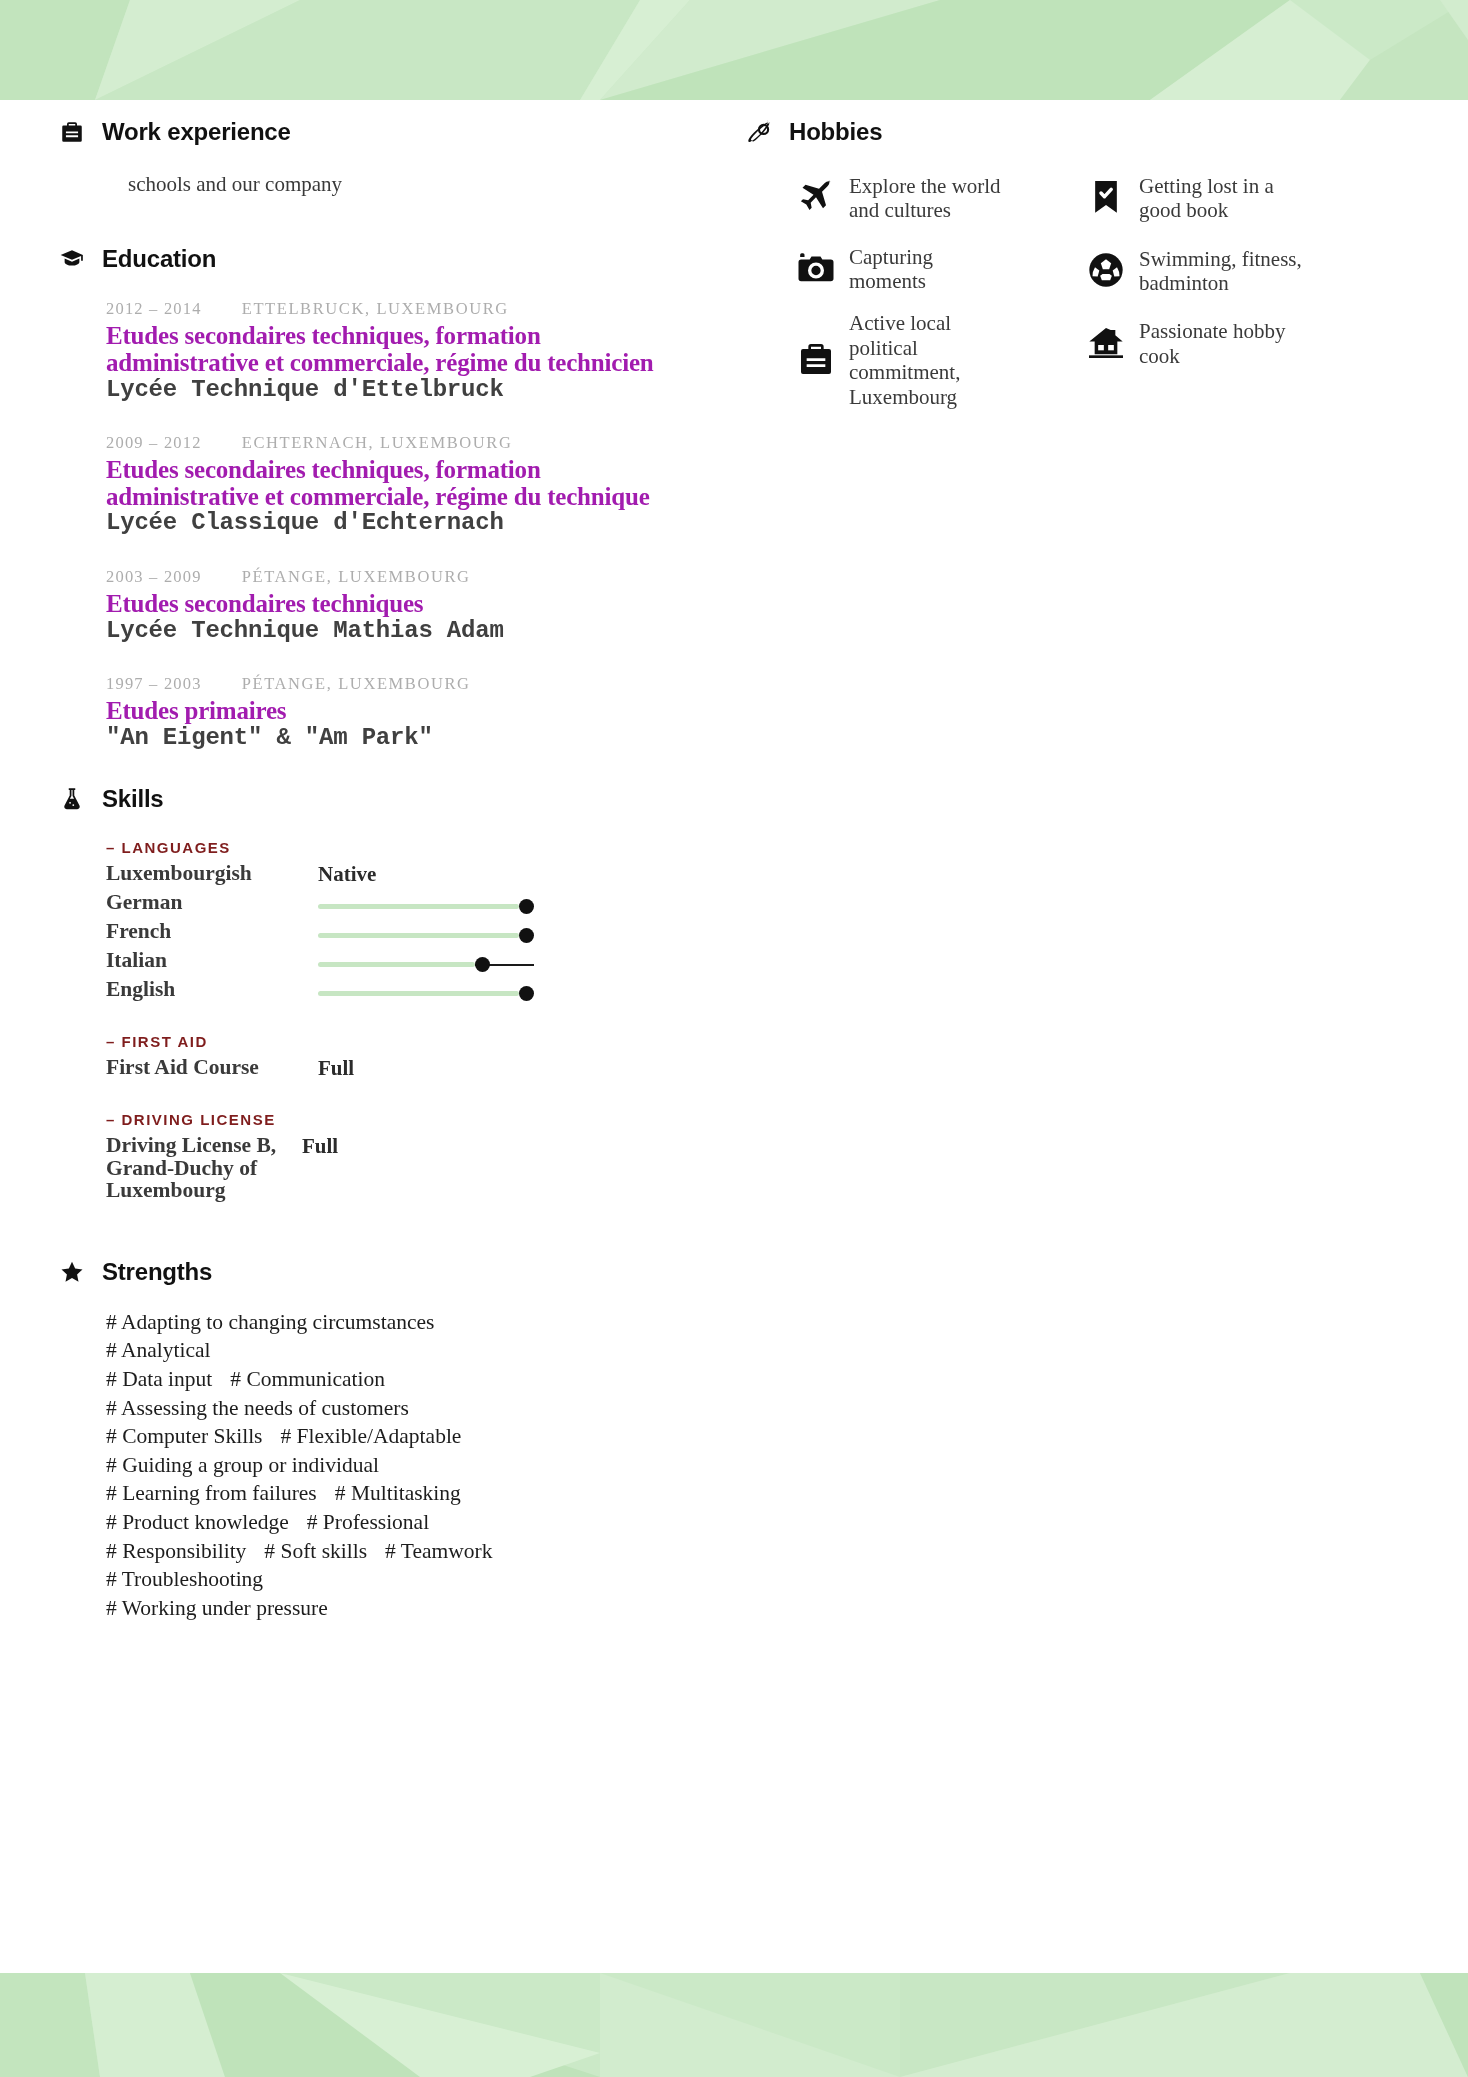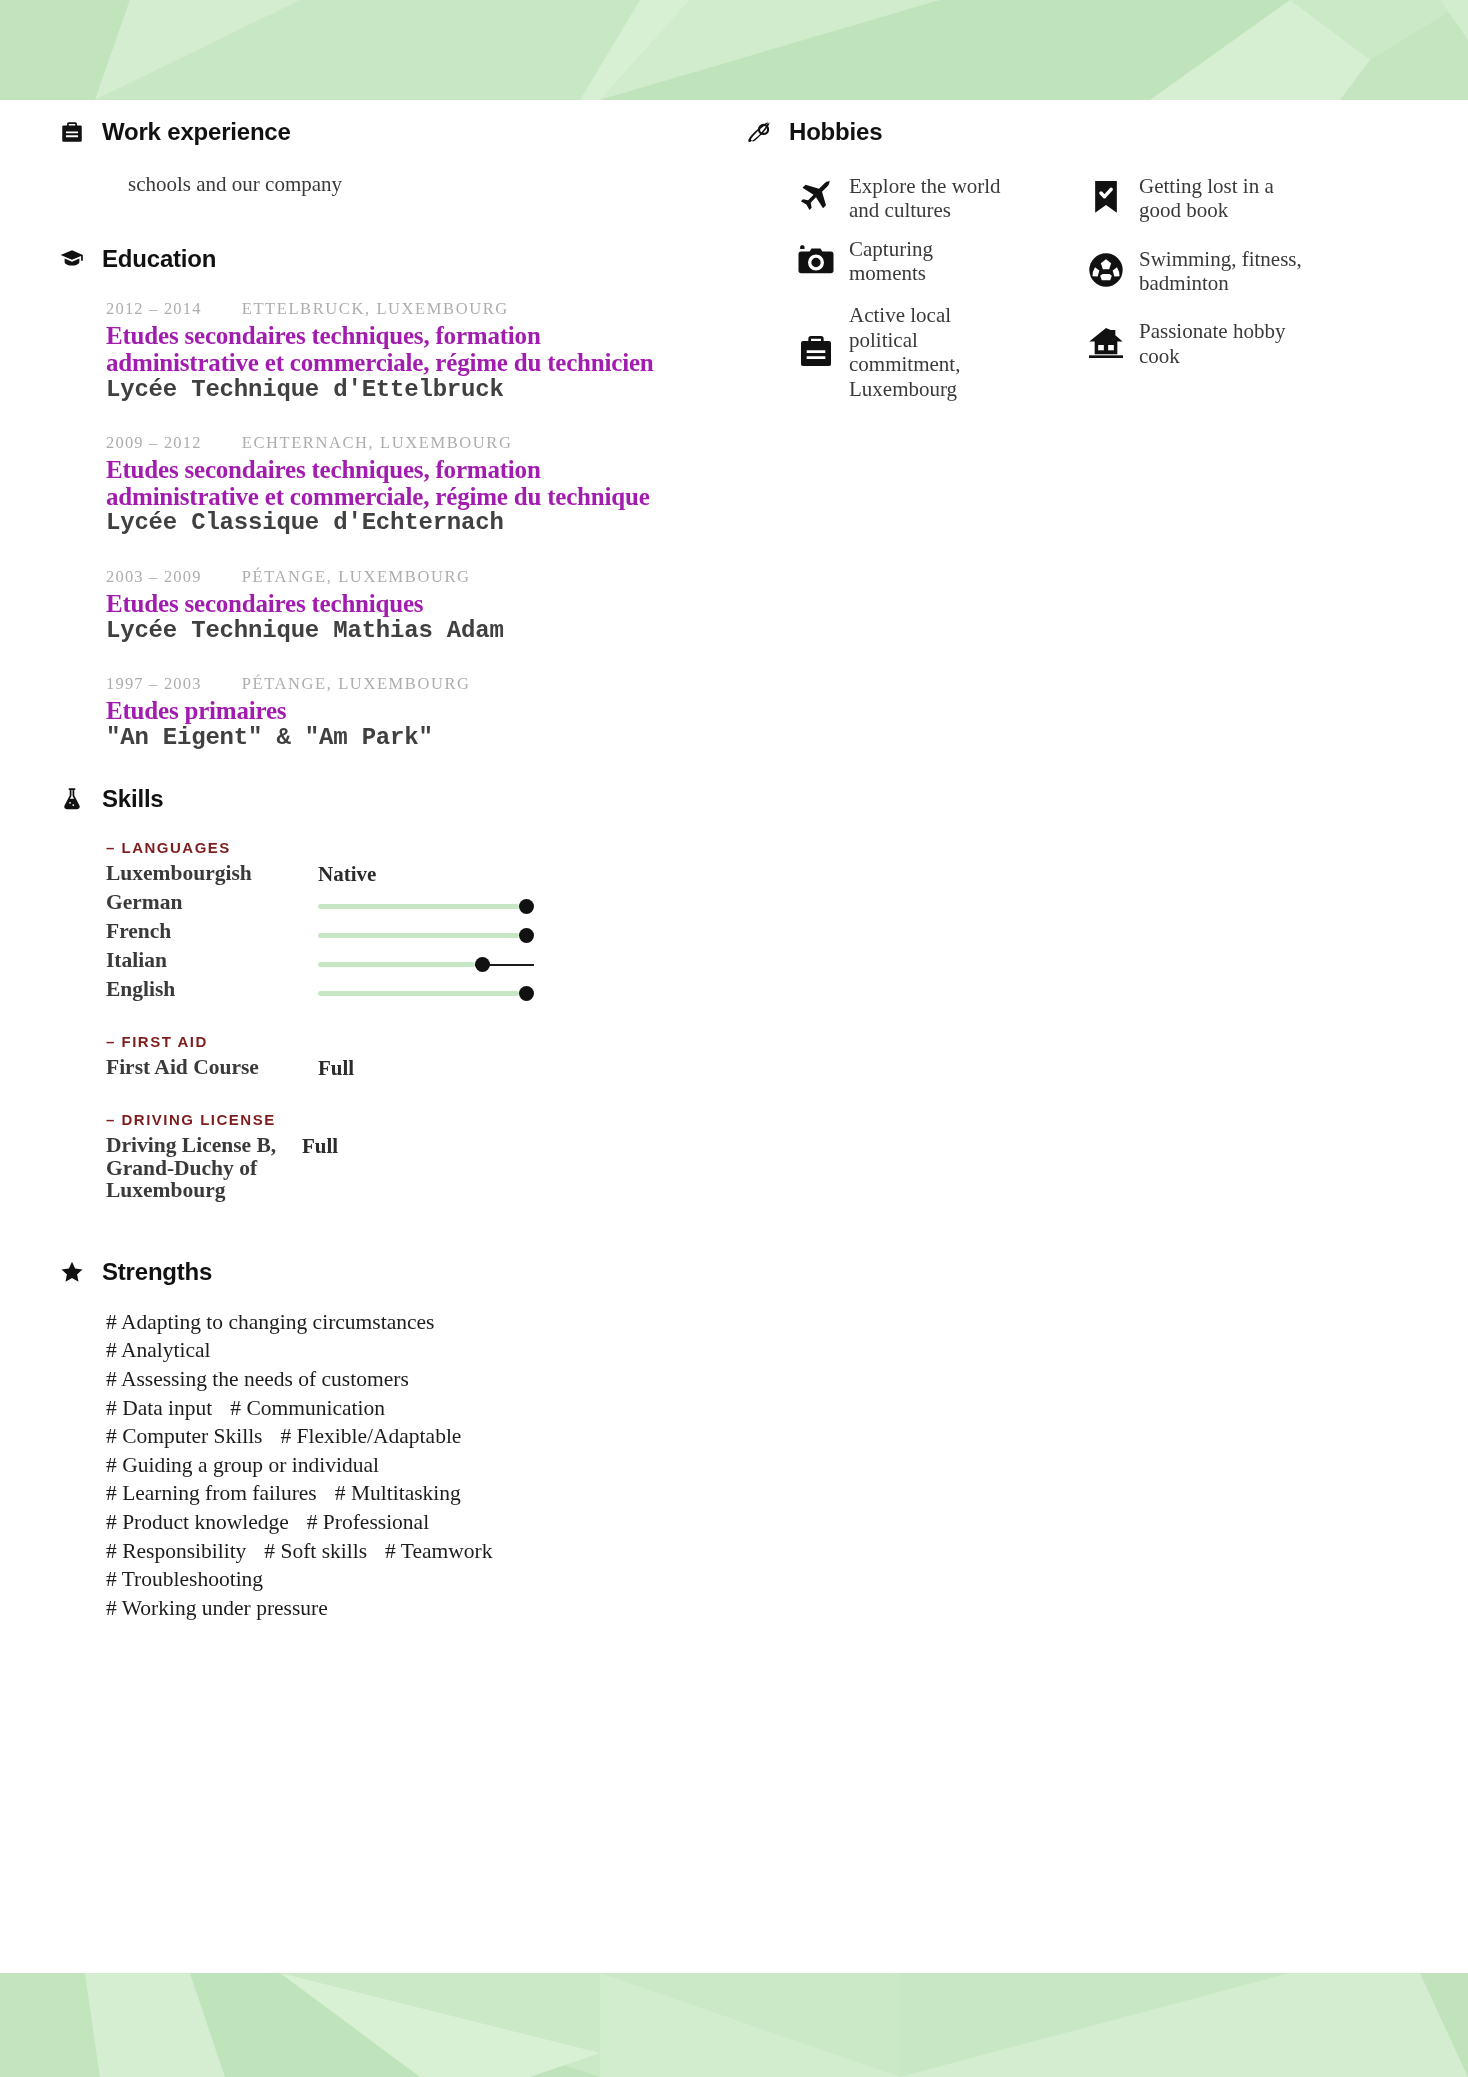--- a/index.html
+++ b/index.html
@@ -275,22 +275,22 @@
           <span class="sec-icon">
             <svg viewBox="0 0 24 24">
                 <path d="M12 2.6l2.9 6.2 6.8.8-5 4.6 1.3 6.7-6-3.4-6 3.4 1.3-6.7-5-4.6 6.8-.8L12 2.6z"></path>
               </svg>
           </span>
           <span class="sec-title">Strengths</span>
         </div>
         <div class="sec-body" id="strengths-list">
             <div class="strength-line"><span># Adapting to changing circumstances</span></div>
             <div class="strength-line"><span># Analytical</span></div>
+            <div class="strength-line"><span># Data input</span><span class="gap"></span><span># Communication</span></div>
             <div class="strength-line"><span># Assessing the needs of customers</span></div>
-            <div class="strength-line"><span># Data input</span><span class="gap"></span><span># Communication</span></div>
             <div class="strength-line"><span># Computer Skills</span><span class="gap"></span><span># Flexible/Adaptable</span></div>
             <div class="strength-line"><span># Guiding a group or individual</span></div>
             <div class="strength-line"><span># Learning from failures</span><span class="gap"></span><span># Multitasking</span></div>
             <div class="strength-line"><span># Product knowledge</span><span class="gap"></span><span># Professional</span></div>
             <div class="strength-line"><span># Responsibility</span><span class="gap"></span><span># Soft skills</span><span class="gap"></span><span># Teamwork</span></div>
             <div class="strength-line"><span># Troubleshooting</span></div>
             <div class="strength-line"><span># Working under pressure</span></div>
           </div>
       </div>
 
@@ -305,21 +305,21 @@
                 <path d="M22.3 3.1c-.8-.8-3.3.1-6.3 2.1C12.3 7.6 7.9 11.6 5 15.1c-2.4 2.8-3.4 5-2.6 5.8.8.8 3-.2 5.8-2.6C11.7 15.4 15.7 11 18 7.4c2-3 2.9-5.5 2.1-6.3l.2 2zM4.6 19.2c-.2-.2.5-1.7 2.3-3.8 2.8-3.3 7-7.2 10.4-9.5 2.5-1.7 4-2.2 4.2-2 .2.2-.3 1.7-2 4.2-2.3 3.4-6.2 7.6-9.5 10.4-2.1 1.8-3.6 2.5-3.8 2.3-.3-.3-1.6-1.6-1.6-1.6z"></path>
               </svg>
           </span>
           <span class="sec-title">Hobbies</span>
         </div>
 
         <div class="hobby-cols">
 
           <div class="hobby-col">
 
-            <div class="hobby center-icon" style="margin-bottom:12px;">
+            <div class="hobby center-icon" style="margin-bottom:20px;">
               <span class="hobby-icon">
                 <svg viewBox="0 0 24 24">
                     <path d="M20.9 3.1c-.9-.9-2.6-.5-3.8.7l-3.3 3.3-8.1-2.4-1.8 1.8 6.6 4.2-3.2 3.2-3.1-.6-1.3 1.3 3.3 1.9 1.9 3.3 1.3-1.3-.6-3.1 3.2-3.2 4.2 6.6 1.8-1.8-2.4-8.1 3.3-3.3c1.2-1.2 1.6-2.9.7-3.8z"></path>
                   </svg>
               </span>
               <span class="hobby-text">Explore the world and cultures</span>
             </div>
 
             <div class="hobby center-icon" style="margin-bottom:16px;">
               <span class="hobby-icon">

